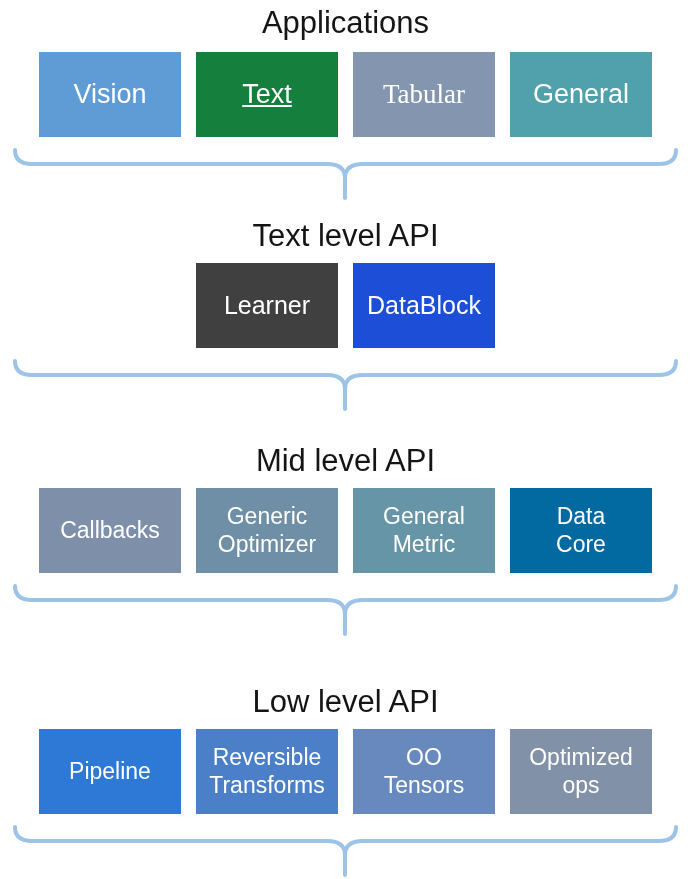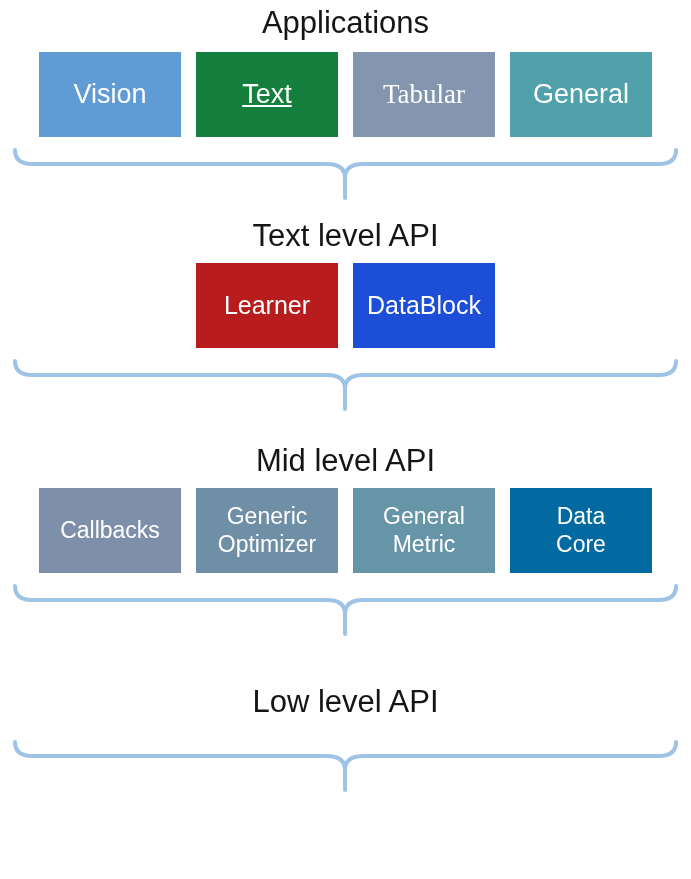--- a/index.html
+++ b/index.html
@@ -77,21 +77,21 @@
       <div class="box fs-lg" style="background: rgb(80, 161, 171);">General</div>
     </div>
     <svg class="brace" viewBox="0 0 691 54" xmlns="http://www.w3.org/2000/svg">
       <path d="M15 3 C15 13 21 17 32 17 L327 17 C338 17 345 21 345 31 L345 51 M676 3 C676 13 670 17 659 17 L363 17 C352 17 345 21 345 31" fill="none" stroke-width="4" stroke-linecap="round" stroke-linejoin="round" stroke="#9DC3E6"></path>
     </svg>
   </div>
 
   <div class="section">
     <h2 class="section-title t2">Text level API</h2>
     <div class="box-row">
-      <div class="box fs-md" style="background: #b91c1c;">Learner</div>
+      <div class="box fs-md" style="background: #404040;">Learner</div>
       <div class="box fs-md" style="background: #1d4ed8;">DataBlock</div>
     </div>
     <svg class="brace" viewBox="0 0 691 54" xmlns="http://www.w3.org/2000/svg">
       <path d="M15 3 C15 13 21 17 32 17 L327 17 C338 17 345 21 345 31 L345 51 M676 3 C676 13 670 17 659 17 L363 17 C352 17 345 21 345 31" fill="none" stroke-width="4" stroke-linecap="round" stroke-linejoin="round" stroke="#9DC3E6"></path>
     </svg>
   </div>
 
   <div class="section">
     <h2 class="section-title t3">Mid level API</h2>
     <div class="box-row">
@@ -103,18 +103,27 @@
       <div class="box fs-sm" style="background: #0369a1;">Data
 Core</div>
     </div>
     <svg class="brace" viewBox="0 0 691 54" xmlns="http://www.w3.org/2000/svg">
       <path d="M15 3 C15 13 21 17 32 17 L327 17 C338 17 345 21 345 31 L345 51 M676 3 C676 13 670 17 659 17 L363 17 C352 17 345 21 345 31" fill="none" stroke-width="4" stroke-linecap="round" stroke-linejoin="round" stroke="#9DC3E6"></path>
     </svg>
   </div>
 
   <div class="section">
     <h2 class="section-title t4">Low level API</h2>
+    <div class="box-row">
+      <div class="box fs-sm" style="background: rgb(46, 121, 214);">Pipeline</div>
+      <div class="box fs-sm" style="background: rgb(75, 128, 200);">Reversible
+Transforms</div>
+      <div class="box fs-sm" style="background: rgb(103, 137, 190);">OO
+Tensors</div>
+      <div class="box fs-sm" style="background: rgb(129, 145, 168);">Optimized
+ops</div>
+    </div>
     <svg class="brace" viewBox="0 0 691 54" xmlns="http://www.w3.org/2000/svg">
       <path d="M15 3 C15 13 21 17 32 17 L327 17 C338 17 345 21 345 31 L345 51 M676 3 C676 13 670 17 659 17 L363 17 C352 17 345 21 345 31" fill="none" stroke-width="4" stroke-linecap="round" stroke-linejoin="round" stroke="#9DC3E6"></path>
     </svg>
   </div>
 
 </div>
 
 </body></html>

